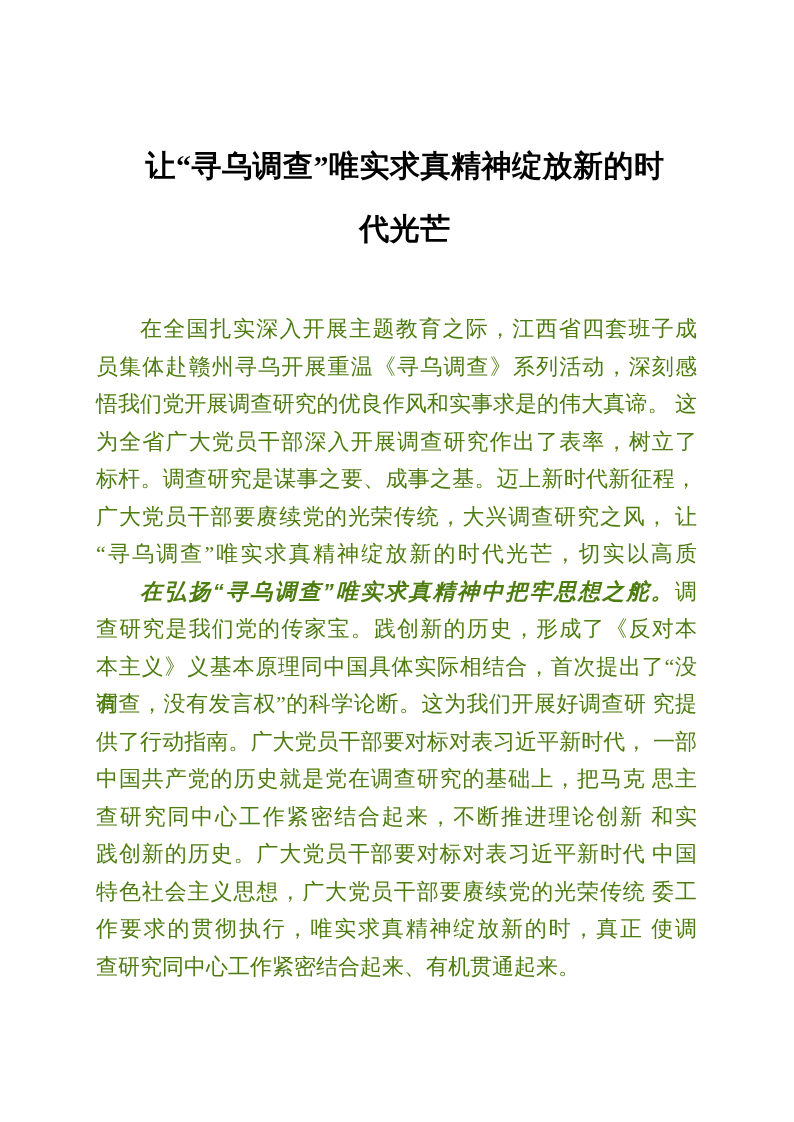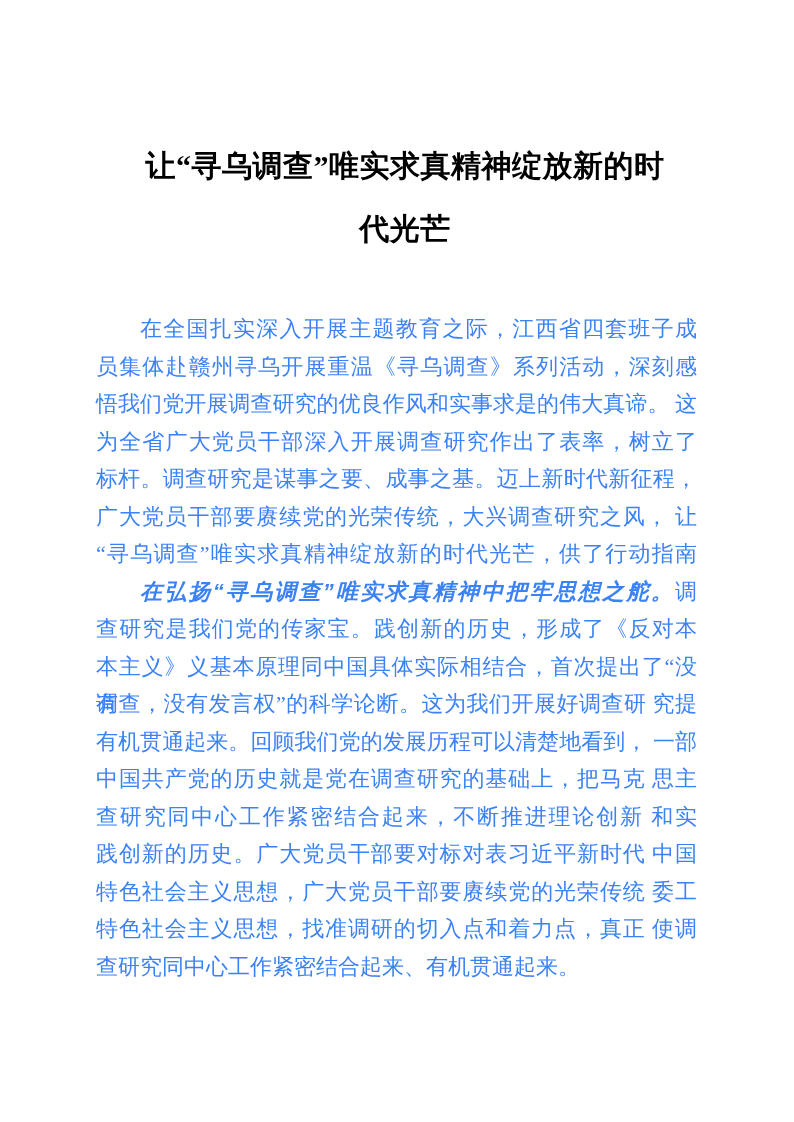--- a/index.html
+++ b/index.html
@@ -31,21 +31,21 @@
   .title-line {
     height: 63px;
   }
   .body-text {
     position: absolute;
     top: 310px;
     left: 96px;
     width: 601px;
     font-family: "Liberation Serif", serif;
     font-size: 22px;
-    color: #3b82f6;
+    color: #4d7c0f;
   }
   .line {
     height: 37.5px;
     line-height: 37.5px;
     word-break: break-all;
   }
   .fill {
     text-align: justify;
     text-align-last: justify;
   }
@@ -73,29 +73,29 @@
   </div>
 
   <div class="body-text">
 
     <div class="line fill indent">在全国扎实深入开展主题教育之际，江西省四套班子成</div>
     <div class="line fill">员集体赴赣州寻乌开展重温《寻乌调查》系列活动，深刻感</div>
     <div class="line fill">悟我们党开展调查研究的优良作风和实事求是的伟大真谛。 这</div>
     <div class="line fill">为全省广大党员干部深入开展调查研究作出了表率，树立了</div>
     <div class="line fill">标杆。调查研究是谋事之要、成事之基。迈上新时代新征程，</div>
     <div class="line fill">广大党员干部要赓续党的光荣传统，大兴调查研究之风， 让</div>
-    <div class="line fill">“寻乌调查”唯实求真精神绽放新的时代光芒，供了行动指南</div>
+    <div class="line fill">“寻乌调查”唯实求真精神绽放新的时代光芒，切实以高质</div>
 
     <div class="line fill indent"><span class="bold-lead">在弘扬“寻乌调查”唯实求真精神中把牢思想之舵。</span><span>调</span></div>
     <div class="line fill">查研究是我们党的传家宝。践创新的历史，形成了《反对本</div>
     <div class="line fill">本主义》义基本原理同中国具体实际相结合，首次提出了“没有</div>
     <div class="line fill">调查，没有发言权”的科学论断。这为我们开展好调查研 究提</div>
-    <div class="line fill">有机贯通起来。回顾我们党的发展历程可以清楚地看到， 一部</div>
+    <div class="line fill">供了行动指南。广大党员干部要对标对表习近平新时代， 一部</div>
     <div class="line fill">中国共产党的历史就是党在调查研究的基础上，把马克 思主</div>
     <div class="line fill">查研究同中心工作紧密结合起来，不断推进理论创新 和实</div>
     <div class="line fill">践创新的历史。广大党员干部要对标对表习近平新时代 中国</div>
     <div class="line fill">特色社会主义思想，广大党员干部要赓续党的光荣传统 委工</div>
-    <div class="line fill">特色社会主义思想，找准调研的切入点和着力点，真正 使调</div>
+    <div class="line fill">作要求的贯彻执行，唯实求真精神绽放新的时，真正 使调</div>
     <div class="line end">查研究同中心工作紧密结合起来、有机贯通起来。</div>
 
   </div>
 
 </div>
 
 </body></html>

